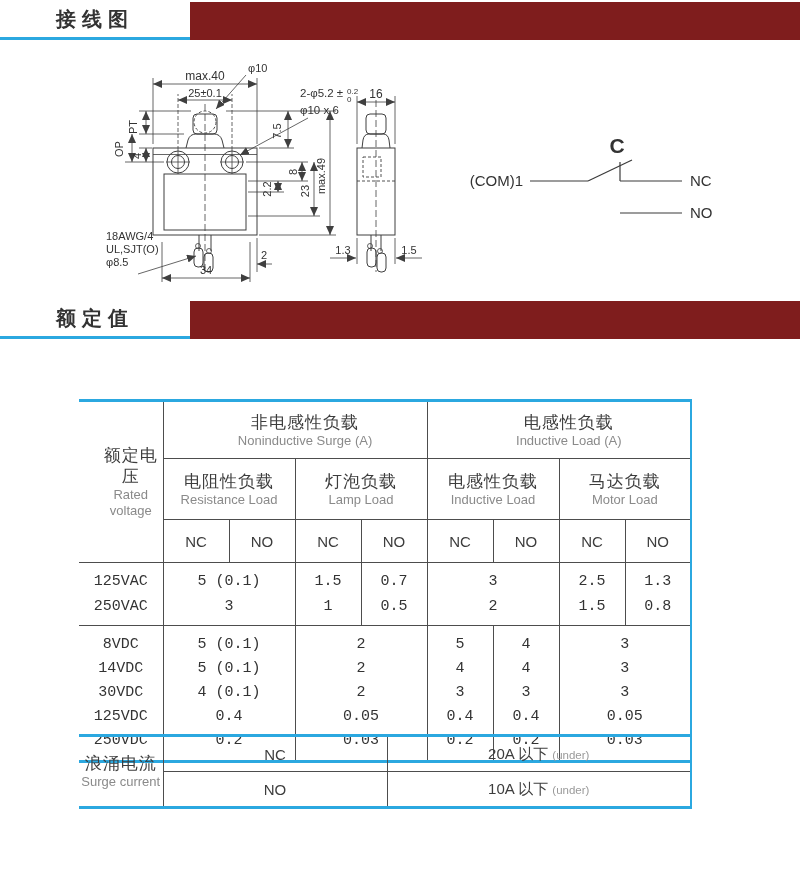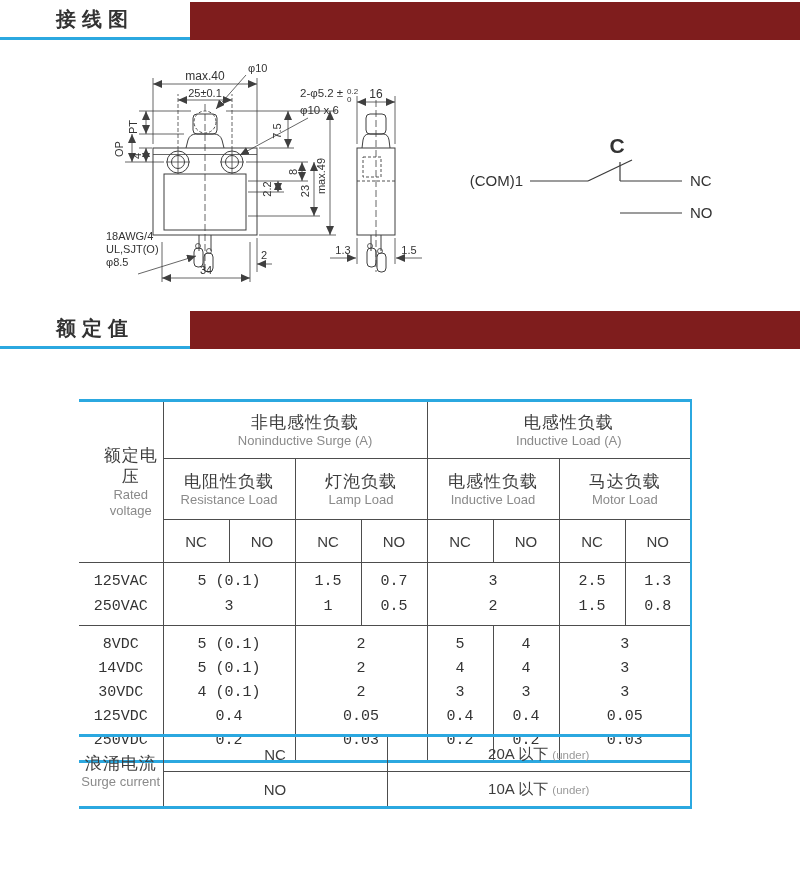--- a/index.html
+++ b/index.html
@@ -8,21 +8,21 @@
     font-family:"Liberation Sans","DejaVu Sans",sans-serif;color:#3d3d3d;
     overflow:hidden;
   }
   .band{position:absolute;left:0;width:800px;height:38px;background:#7f1d1d;}
   .titlebox{
     position:absolute;left:0;top:0;width:190px;height:35px;background:#fff;
     border-bottom:3px solid #2ba8e0;display:flex;align-items:center;justify-content:center;
     font-size:20px;font-weight:600;color:#333;letter-spacing:6px;white-space:nowrap;
   }
   #band-wiring{top:2px;}
-  #band-ratings{top:311px;text-align:right;}
+  #band-ratings{top:301px;text-align:right;}
   #drawing-svg{position:absolute;top:50px;left:0;}
   .tblwrap{position:absolute;left:79px;width:612px;}
   #ratings-wrap{top:399px;}
   #surge-wrap{top:734px;}
   table{border-collapse:collapse;table-layout:fixed;width:612px;
         border-top:3px solid #2ba8e0;border-bottom:3px solid #2ba8e0;border-right:2px solid #2ba8e0;}
   td{border:1px solid #4d4d4d;text-align:center;vertical-align:middle;padding:0;}
   td.nol{border-left:none;}
   .zh{font-size:17px;color:#3d3d3d;letter-spacing:1px;line-height:21px;}
   .en{font-size:13px;color:#8a8a8a;line-height:16px;}

